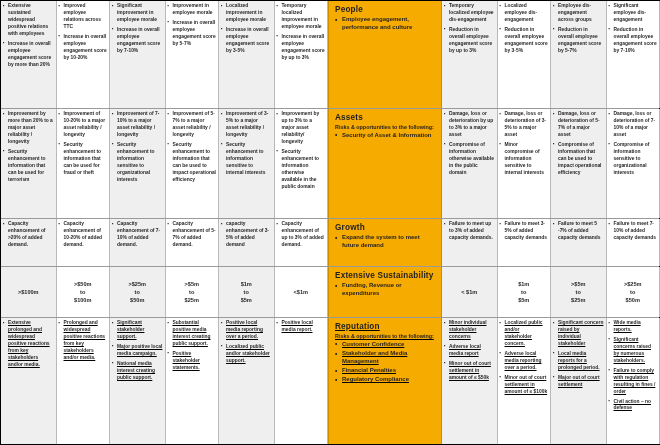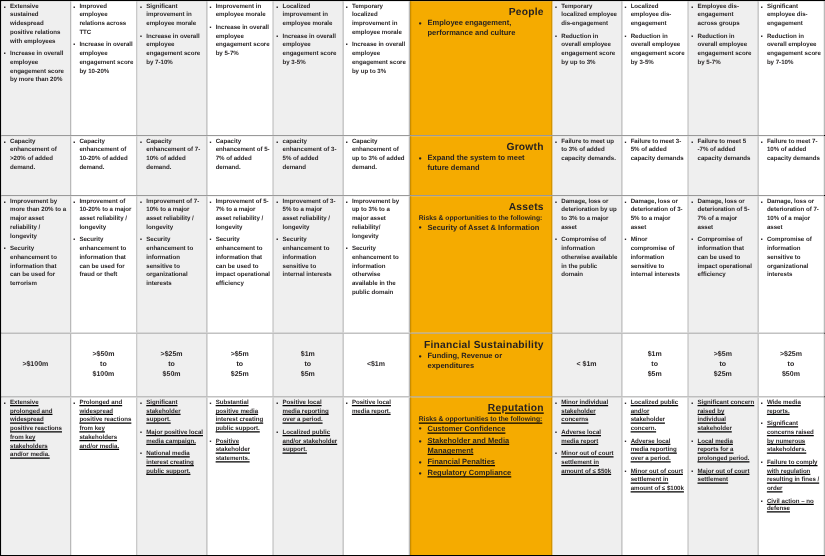--- a/index.html
+++ b/index.html
@@ -57,21 +57,21 @@
     box-sizing: border-box;
     flex: 0 0 auto;
     width: 114px;
     background: #f5ab00;
     padding: 3px 6px;
     overflow: hidden;
     border-left: 1px solid #c98d00;
     border-right: 1px solid #c98d00;
   }
   .center-title {
-    text-align: right;
+    text-align: left;
     font-weight: bold;
     font-size: 8.2px;
     color: #231f20;
     margin: 1px 0 2px 0;
     letter-spacing: 0.2px;
   }
   .center-sub {
     font-size: 5.4px;
     font-weight: bold;
     color: #231f20;
@@ -189,78 +189,20 @@
           <li>Reduction in overall employee engagement score by 5-7%</li>
         </ul>
       </div>
       <div class="cell">
         <ul class="bullets">
           <li>Significant employee dis-engagement</li>
           <li>Reduction in overall employee engagement score by 7-10%</li>
         </ul>
       </div>
     </div>
-    <div class="row row-growth">
-      <div class="cell shaded">
-        <ul class="bullets">
-          <li>Capacity enhancement of &gt;20% of added demand.</li>
-        </ul>
-      </div>
-      <div class="cell">
-        <ul class="bullets">
-          <li>Capacity enhancement of 10-20% of added demand.</li>
-        </ul>
-      </div>
-      <div class="cell shaded">
-        <ul class="bullets">
-          <li>Capacity enhancement of 7-10% of added demand.</li>
-        </ul>
-      </div>
-      <div class="cell">
-        <ul class="bullets">
-          <li>Capacity enhancement of 5-7% of added demand.</li>
-        </ul>
-      </div>
-      <div class="cell shaded">
-        <ul class="bullets">
-          <li>capacity enhancement of 3-5% of added demand</li>
-        </ul>
-      </div>
-      <div class="cell">
-        <ul class="bullets">
-          <li>Capacity enhancement of up to 3% of added demand.</li>
-        </ul>
-      </div>
-      <div class="center-cell">
-        <div class="center-title">Growth</div>
-        <ul class="bullets center-bullets">
-          <li>Expand the system to meet future demand</li>
-        </ul>
-      </div>
-      <div class="cell shaded">
-        <ul class="bullets">
-          <li>Failure to meet up to 3% of added capacity demands.</li>
-        </ul>
-      </div>
-      <div class="cell">
-        <ul class="bullets">
-          <li>Failure to meet 3-5% of added capacity demands</li>
-        </ul>
-      </div>
-      <div class="cell shaded">
-        <ul class="bullets">
-          <li>Failure to meet 5 -7% of added capacity demands</li>
-        </ul>
-      </div>
-      <div class="cell">
-        <ul class="bullets">
-          <li>Failure to meet 7-10% of added capacity demands</li>
-        </ul>
-      </div>
-    </div>
     <div class="row row-assets">
       <div class="cell shaded">
         <ul class="bullets">
           <li>Improvement by more than 20% to a major asset reliability / longevity</li>
           <li>Security enhancement to information that can be used for terrorism</li>
         </ul>
       </div>
       <div class="cell">
         <ul class="bullets">
           <li>Improvement of 10-20% to a major asset reliability / longevity</li>
@@ -316,20 +258,78 @@
           <li>Compromise of information that can be used to impact operational efficiency</li>
         </ul>
       </div>
       <div class="cell">
         <ul class="bullets">
           <li>Damage, loss or deterioration of 7-10% of a major asset</li>
           <li>Compromise of information sensitive to organizational interests</li>
         </ul>
       </div>
     </div>
+    <div class="row row-growth">
+      <div class="cell shaded">
+        <ul class="bullets">
+          <li>Capacity enhancement of &gt;20% of added demand.</li>
+        </ul>
+      </div>
+      <div class="cell">
+        <ul class="bullets">
+          <li>Capacity enhancement of 10-20% of added demand.</li>
+        </ul>
+      </div>
+      <div class="cell shaded">
+        <ul class="bullets">
+          <li>Capacity enhancement of 7-10% of added demand.</li>
+        </ul>
+      </div>
+      <div class="cell">
+        <ul class="bullets">
+          <li>Capacity enhancement of 5-7% of added demand.</li>
+        </ul>
+      </div>
+      <div class="cell shaded">
+        <ul class="bullets">
+          <li>capacity enhancement of 3-5% of added demand</li>
+        </ul>
+      </div>
+      <div class="cell">
+        <ul class="bullets">
+          <li>Capacity enhancement of up to 3% of added demand.</li>
+        </ul>
+      </div>
+      <div class="center-cell">
+        <div class="center-title">Growth</div>
+        <ul class="bullets center-bullets">
+          <li>Expand the system to meet future demand</li>
+        </ul>
+      </div>
+      <div class="cell shaded">
+        <ul class="bullets">
+          <li>Failure to meet up to 3% of added capacity demands.</li>
+        </ul>
+      </div>
+      <div class="cell">
+        <ul class="bullets">
+          <li>Failure to meet 3-5% of added capacity demands</li>
+        </ul>
+      </div>
+      <div class="cell shaded">
+        <ul class="bullets">
+          <li>Failure to meet 5 -7% of added capacity demands</li>
+        </ul>
+      </div>
+      <div class="cell">
+        <ul class="bullets">
+          <li>Failure to meet 7-10% of added capacity demands</li>
+        </ul>
+      </div>
+    </div>
     <div class="row row-financial">
       <div class="cell shaded">
         <div class="money-cell">
           <div>
             <span>&gt;$100m</span>
           </div>
         </div>
       </div>
       <div class="cell">
         <div class="money-cell">
@@ -368,21 +368,21 @@
         </div>
       </div>
       <div class="cell">
         <div class="money-cell">
           <div>
             <span>&lt;$1m</span>
           </div>
         </div>
       </div>
       <div class="center-cell">
-        <div class="center-title">Financial Sustainability</div>
+        <div class="center-title">Extensive Sustainability</div>
         <ul class="bullets center-bullets">
           <li>Funding, Revenue or expenditures</li>
         </ul>
       </div>
       <div class="cell shaded">
         <div class="money-cell">
           <div>
             <span>&lt; $1m</span>
           </div>
         </div>

